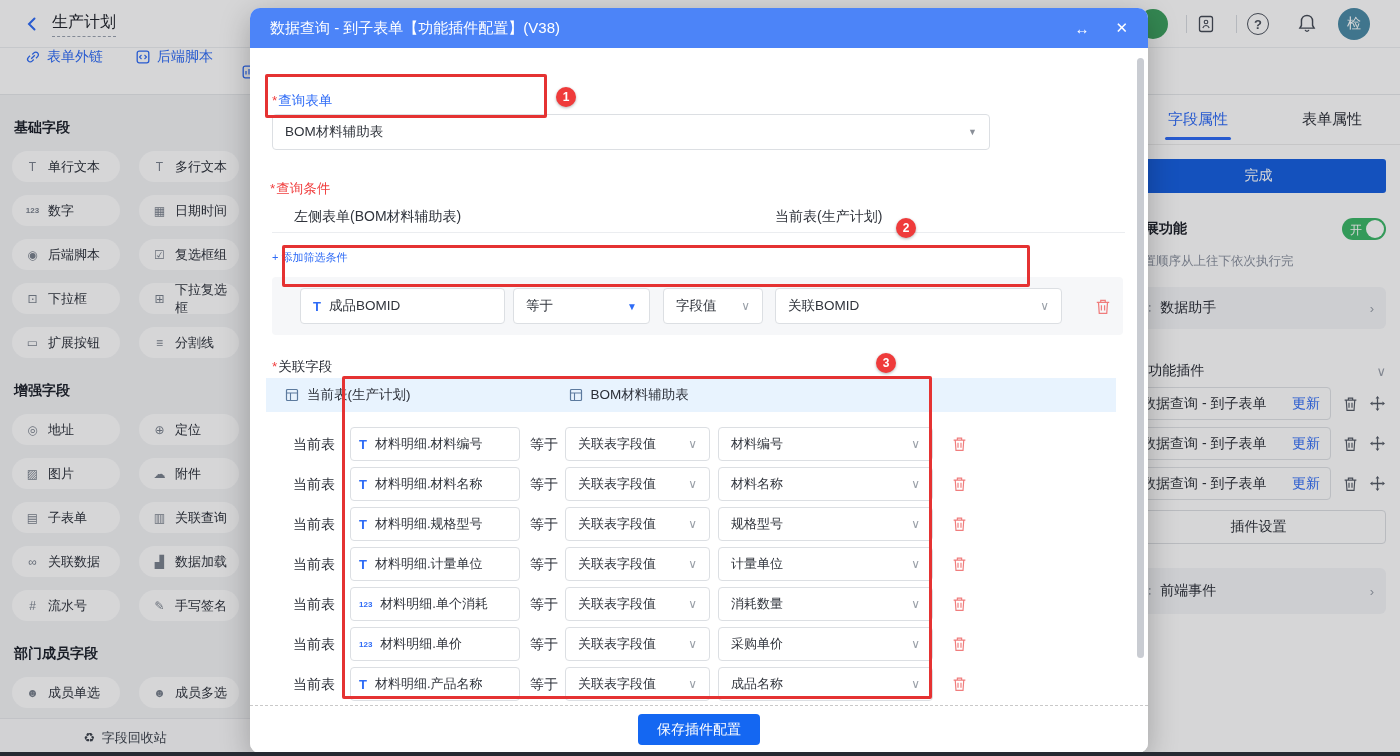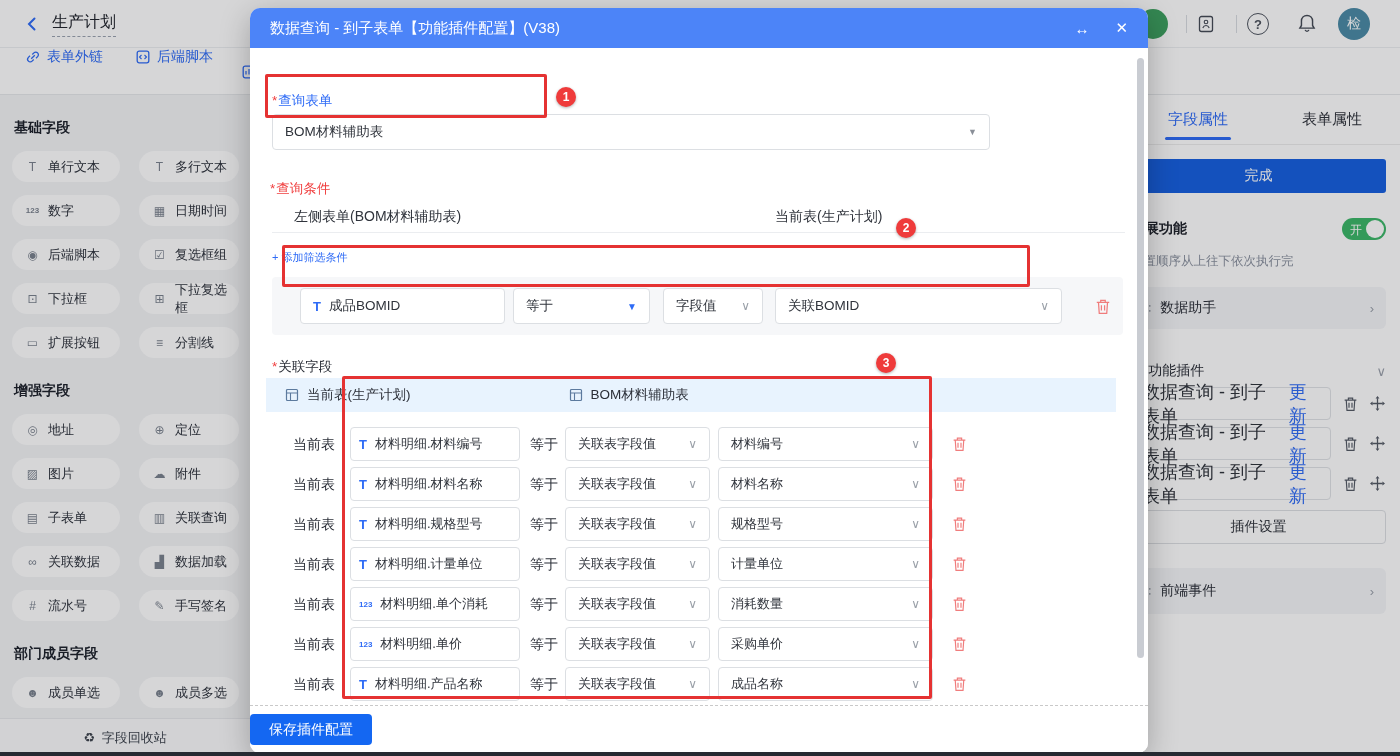--- a/index.html
+++ b/index.html
@@ -48,21 +48,21 @@
   .toggle{width:44px;height:22px;border-radius:11px;background:#3cb768;position:relative;color:#fff;font-size:12px;cursor:pointer;}
   .toggle .t-lab{position:absolute;left:8px;top:4px;}
   .toggle .knob{position:absolute;right:2px;top:2px;width:18px;height:18px;border-radius:50%;background:#fff;}
   .hint{margin:13px 14px 0;font-size:12.5px;color:#8a919f;white-space:nowrap;overflow:hidden;}
   .rcard{margin:17px 14px 0;height:42px;background:#f5f6f8;border-radius:6px;display:flex;align-items:center;padding:0 12px;gap:9px;font-size:14px;color:#2b2f38;cursor:pointer;}
   .rcard .grow,.phead .grow{flex:1;}
   .handle::before{content:"∷";color:#9aa0ab;font-size:13px;}
   .chev{color:#9aa0ab;font-size:13px;}
   .phead{margin:33px 14px 0;display:flex;align-items:center;gap:9px;font-size:14px;color:#2b2f38;cursor:pointer;}
   .pitem-row{margin:7px 0 0 14px;display:flex;align-items:center;}
-  .pitem{width:200px;height:33px;border:1px solid #e0e2e6;border-radius:4px;display:flex;align-items:center;padding:0 10px;gap:8px;font-size:18px;color:#30343c;background:#fff;}
+  .pitem{width:200px;height:33px;border:1px solid #e0e2e6;border-radius:4px;display:flex;align-items:center;padding:0 10px;gap:8px;font-size:14px;color:#30343c;background:#fff;}
   .pitem .upd{margin-left:auto;color:#2e6bf6;cursor:pointer;}
   .pact{margin-left:12px;color:#555b66;cursor:pointer;display:flex;}
   .btn-psettings{margin:10px 14px 0;height:34px;border:1px solid #dcdfe3;border-radius:4px;background:#fff;font-size:14px;color:#30343c;display:flex;align-items:center;justify-content:center;cursor:pointer;}
   .front{margin:24px 14px 0;height:46px;}
 
   
   .dim{position:absolute;inset:0;background:rgba(10,12,16,0.17);z-index:50;}
 
   
   .modal{position:absolute;left:250px;top:8px;width:898px;height:745px;background:#fff;border-radius:10px;z-index:100;box-shadow:0 8px 30px rgba(0,0,0,.25);overflow:hidden;}
@@ -92,21 +92,21 @@
   .trash{color:#f07c7c;cursor:pointer;display:flex;}
   .map-head{background:#e8f3fe;display:flex;align-items:center;font-size:13.5px;color:#2b2f38;}
   .tblic{color:#5c7a9e;display:flex;margin-right:8px;}
   .mrow{height:40px;position:relative;}
   .mrow .scope{position:absolute;left:27px;top:0;line-height:40px;font-size:14px;color:#2b2f38;}
   .mrow .fld{position:absolute;left:84px;top:3px;width:170px;height:34px;font-size:13px;padding:0 8px;}
   .mrow .eq{position:absolute;left:264px;top:0;line-height:40px;font-size:14px;color:#2b2f38;}
   .mrow .s1{position:absolute;left:299px;top:3px;width:145px;height:34px;font-size:13px;}
   .mrow .s2{position:absolute;left:452px;top:3px;width:215px;height:34px;font-size:13px;}
   .mrow .tr{position:absolute;left:686px;top:12px;}
-  .m-foot{position:absolute;left:0;right:0;bottom:0;height:48px;background:#fff;border-top:1px dashed #c9c9c9;display:flex;align-items:center;justify-content:flex-start;}
+  .m-foot{position:absolute;left:0;right:0;bottom:0;height:48px;background:#fff;border-top:1px dashed #c9c9c9;display:flex;align-items:center;justify-content:center;}
   .btn-saveplg{width:122px;height:31px;background:#1467f2;color:#fff;font-size:14px;border-radius:4px;border:none;display:flex;align-items:center;justify-content:center;cursor:pointer;}
   .mthumb{position:absolute;right:4px;top:50px;width:7px;height:600px;border-radius:4px;background:#c9ccd2;}
 
   
   .ann{position:absolute;border:3px solid #e53232;border-radius:2px;z-index:200;pointer-events:none;}
   .badge{position:absolute;width:20px;height:20px;border-radius:50%;background:#ef3b3b;color:#fff;font-size:12px;font-weight:bold;display:flex;align-items:center;justify-content:center;z-index:210;box-shadow:0 1px 3px rgba(0,0,0,.3);}
   .strip{position:absolute;left:0;right:0;bottom:0;height:4px;background:#262a32;z-index:300;}
 </style>
 </head>
 <body>

